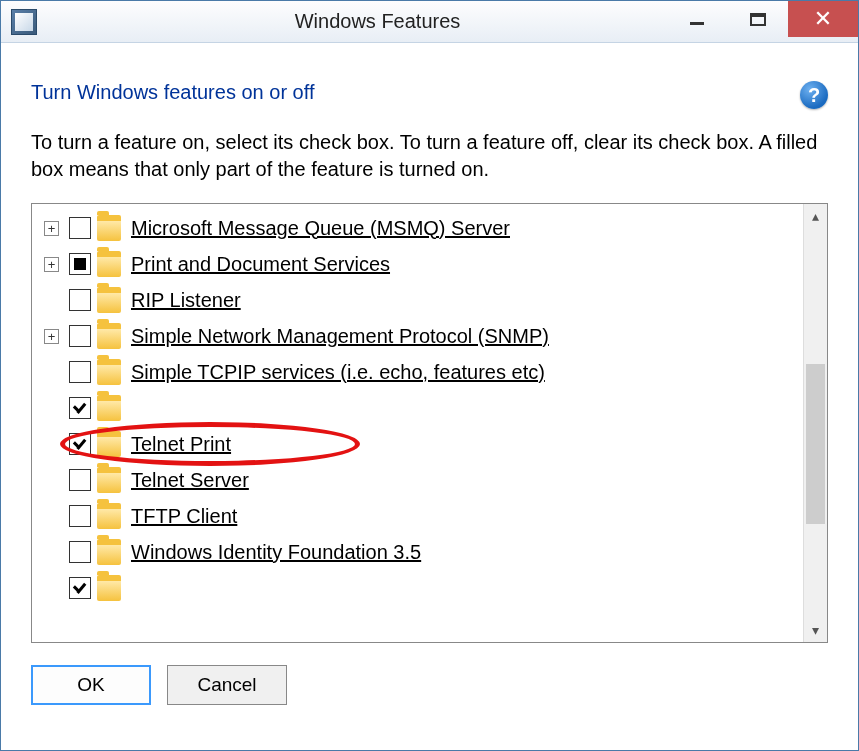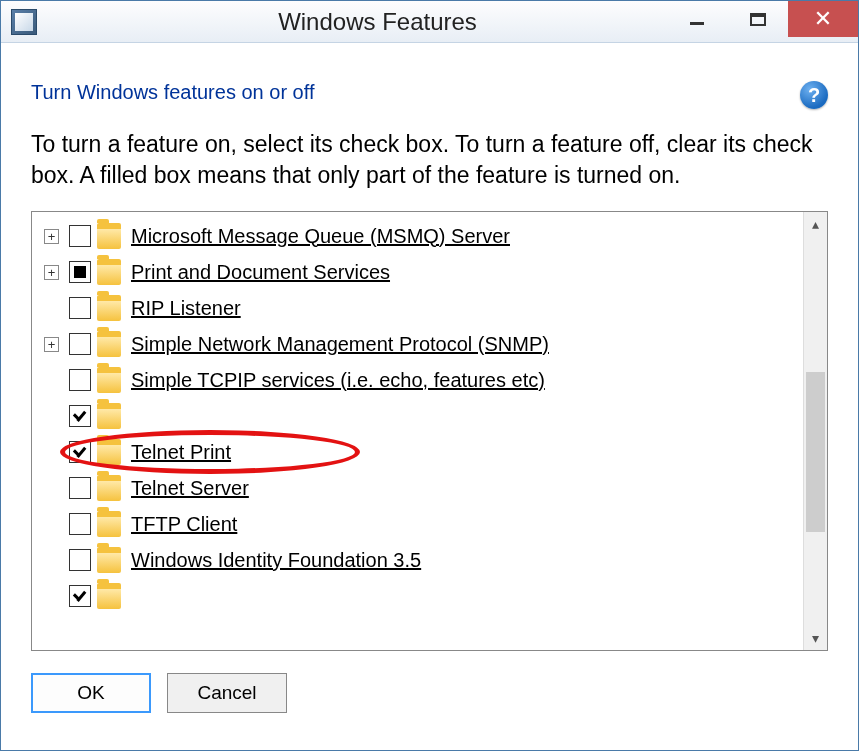--- a/index.html
+++ b/index.html
@@ -37,21 +37,21 @@
   .titlebar-icon::after {
     content: "";
     position: absolute;
     top: 3px; left: 3px;
     width: 18px; height: 18px;
     background: linear-gradient(135deg, #fff, #c8d8e8);
   }
   .titlebar-title {
     flex: 1;
     text-align: center;
-    font-size: 24px;
+    font-size: 20px;
     color: #222;
     padding-right: 140px;
   }
   .titlebar-buttons {
     position: absolute;
     right: 0;
     top: 0;
     display: flex;
     height: 36px;
   }
@@ -100,21 +100,21 @@
     color: #fff;
     font-weight: bold;
     font-size: 20px;
     display: flex;
     align-items: center;
     justify-content: center;
     box-shadow: 0 1px 2px rgba(0,0,0,.3);
     cursor: pointer;
   }
   .subtext {
-    font-size: 23px;
+    font-size: 20px;
     color: #000;
     margin-top: 20px;
     line-height: 1.35;
   }
   .treebox {
     margin-top: 20px;
     border: 1px solid #888;
     height: 440px;
     background: #fff;
     display: flex;

